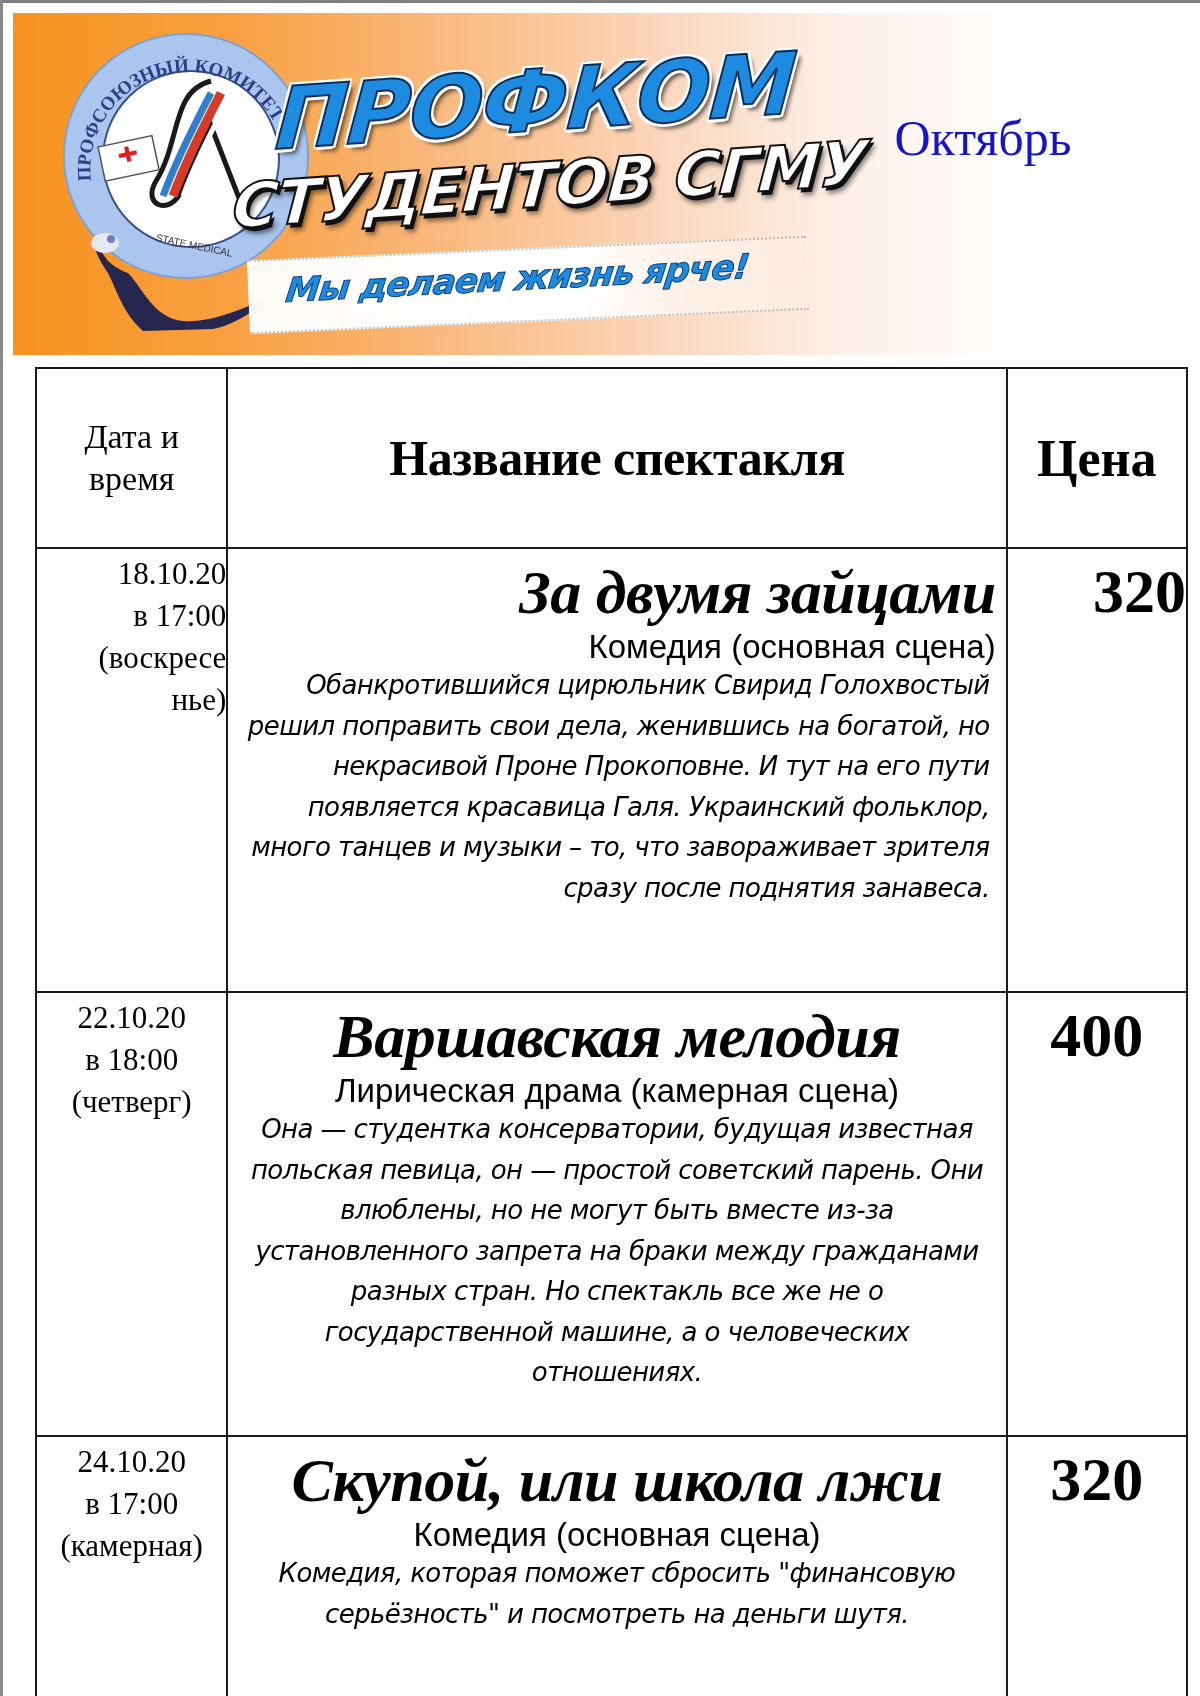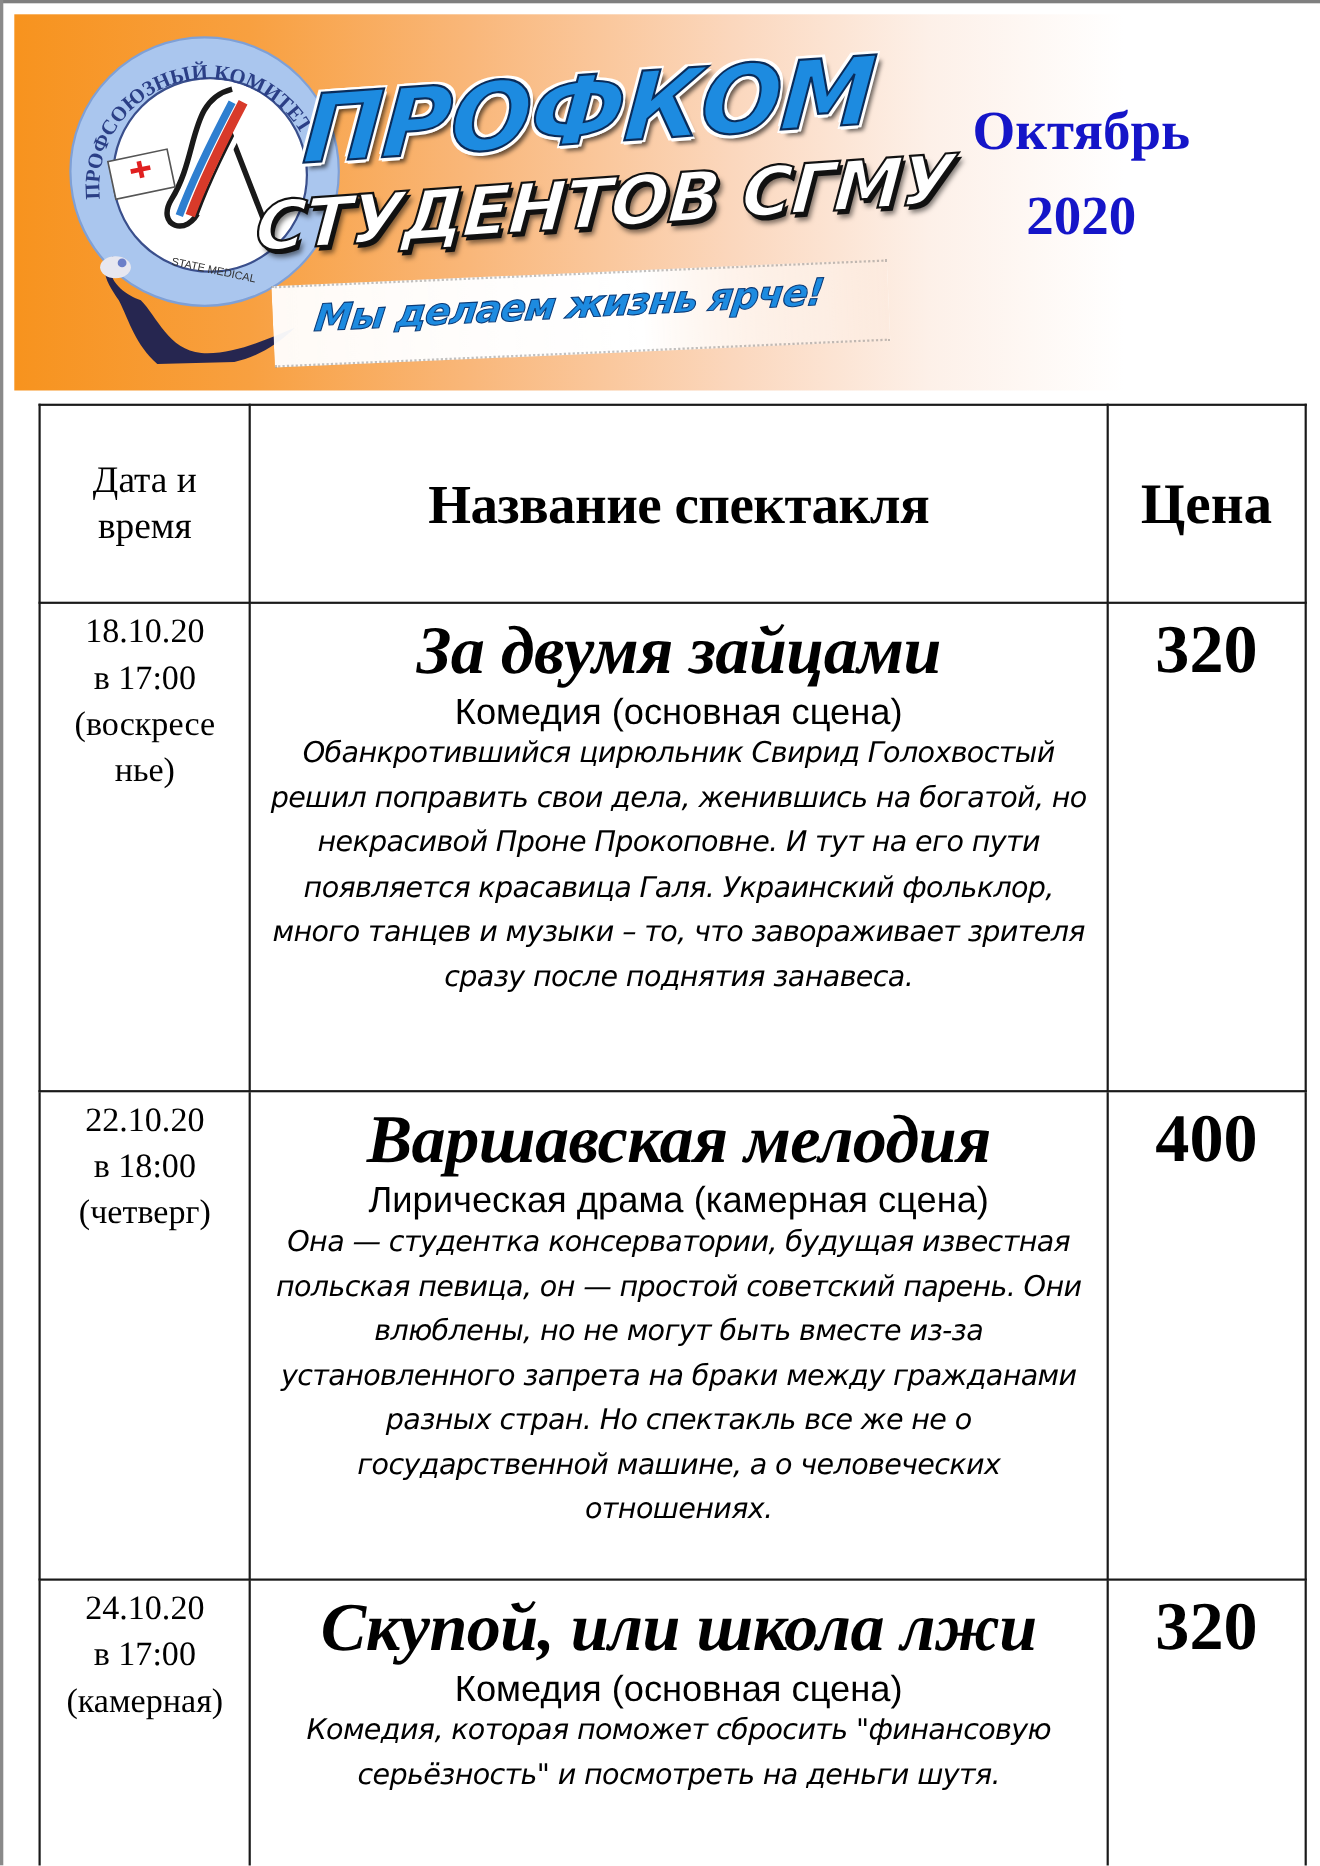--- a/index.html
+++ b/index.html
@@ -43,22 +43,22 @@
     border-top: 2px dotted rgba(120,120,120,0.45);
     border-bottom: 2px dotted rgba(120,120,120,0.45);
   }
   .tagline {
     position: absolute; left: 275px; top: 245px; font-size: 34px;
     font-family: "DejaVu Sans", sans-serif; font-weight: bold; font-style: italic;
     color: #1d8be0; -webkit-text-stroke: 1px #0b3b78;
     transform: skewX(-10deg) rotate(-3deg); white-space: nowrap; letter-spacing: -1px;
   }
   .period {
-    position: absolute; left: 820px; top: 66px; width: 300px; text-align: center;
-    font-family: "Liberation Serif", serif; font-weight: bold; color: #1515c8;
+    position: absolute; left: 820px; top: 86px; width: 300px; text-align: center;
+    font-family: "Liberation Serif", serif; font-weight: normal; color: #1515c8;
     font-size: 50px; line-height: 78px;
   }
 
   
   .schedule {
     position: absolute; left: 35px; top: 367px; width: 1153px;
     border-collapse: collapse; table-layout: fixed;
   }
   .schedule td, .schedule th {
     border: 2px solid #1a1a1a; vertical-align: top; padding: 0; text-align: center; margin-top: 12px;
@@ -78,21 +78,21 @@
     font-size: 62px; line-height: 70px; letter-spacing: -0.5px;
   }
   .show-genre {
     display: block; font-family: "Liberation Sans", sans-serif; font-size: 33px; line-height: 36px; margin-top: 2px;
   }
   .show-desc {
     display: block; font-family: "DejaVu Sans", sans-serif; font-style: italic; font-size: 26px; line-height: 40.5px;
     color: #000000; padding: 0 6px 6px 6px; letter-spacing: -0.6px;
   }
   .price-cell { font-weight: bold; font-size: 62px; line-height: 72px; padding-top: 6px !important; }
-  .row1 td { height: 434px; }
+  .row1 td { height: 434px; text-align: right; }
   .row2 td { height: 434px; }
   .row3 td { height: 290px; }
 </style>
 </head>
 <body>
 
 <div class="frame-top"></div>
 <div class="frame-left"></div>
 
 <div class="banner">
@@ -117,21 +117,20 @@
     <path d="M20 20 C 10 40, 30 55, 45 60 C 60 75, 70 105, 100 108 C 130 110, 160 95, 185 85 C 170 100, 150 112, 130 116 L 60 118 C 40 100, 35 80, 25 60 C 15 45, 5 30, 20 20 Z" fill="#262650"></path>
     <ellipse cx="22" cy="30" rx="14" ry="10" fill="#e7e7f0"></ellipse>
     <circle cx="28" cy="26" r="4" fill="#6b7fc9"></circle>
   </svg>
   <div class="brand-title brand-line1">ПРОФКОМ</div>
   <div class="brand-title brand-line2">СТУДЕНТОВ СГМУ</div>
   <div class="brush"></div>
   <div class="tagline">Мы делаем жизнь ярче!</div>
   <div class="period">
     <div>Октябрь</div>
-    <div>2020</div>
   </div>
 </div>
 
 <table class="schedule">
   <colgroup>
     <col class="col-date">
       <col class="col-title">
       <col class="col-price">
   </colgroup>
   <tbody>

